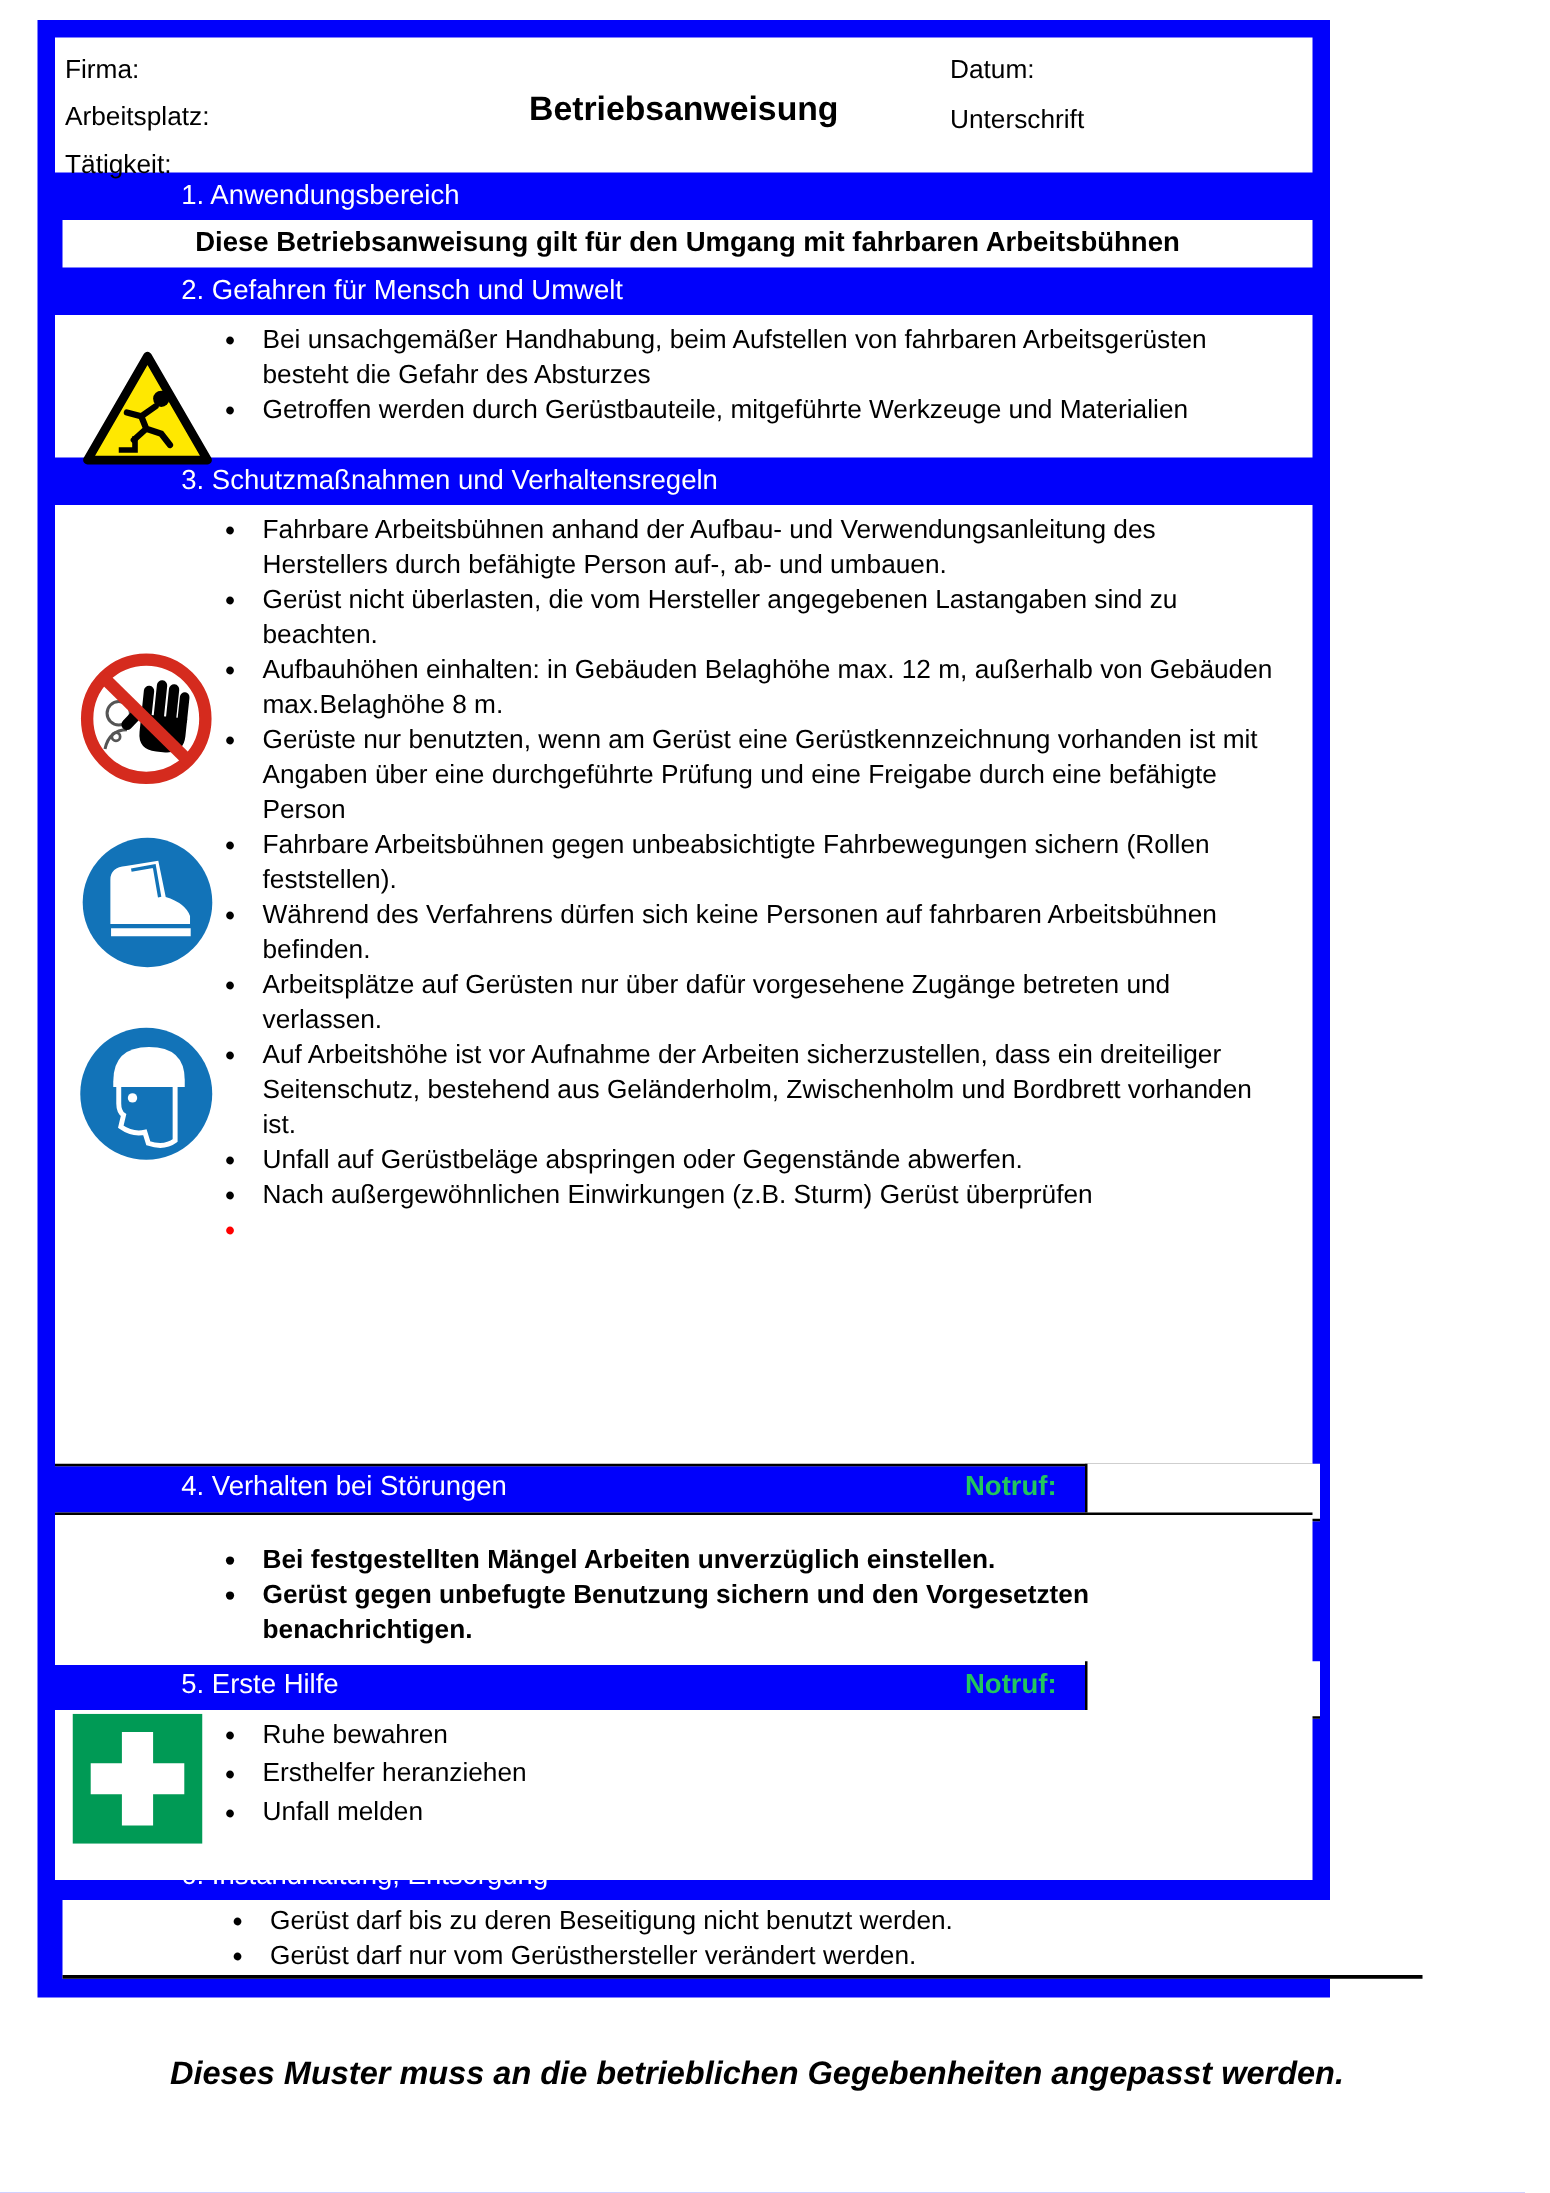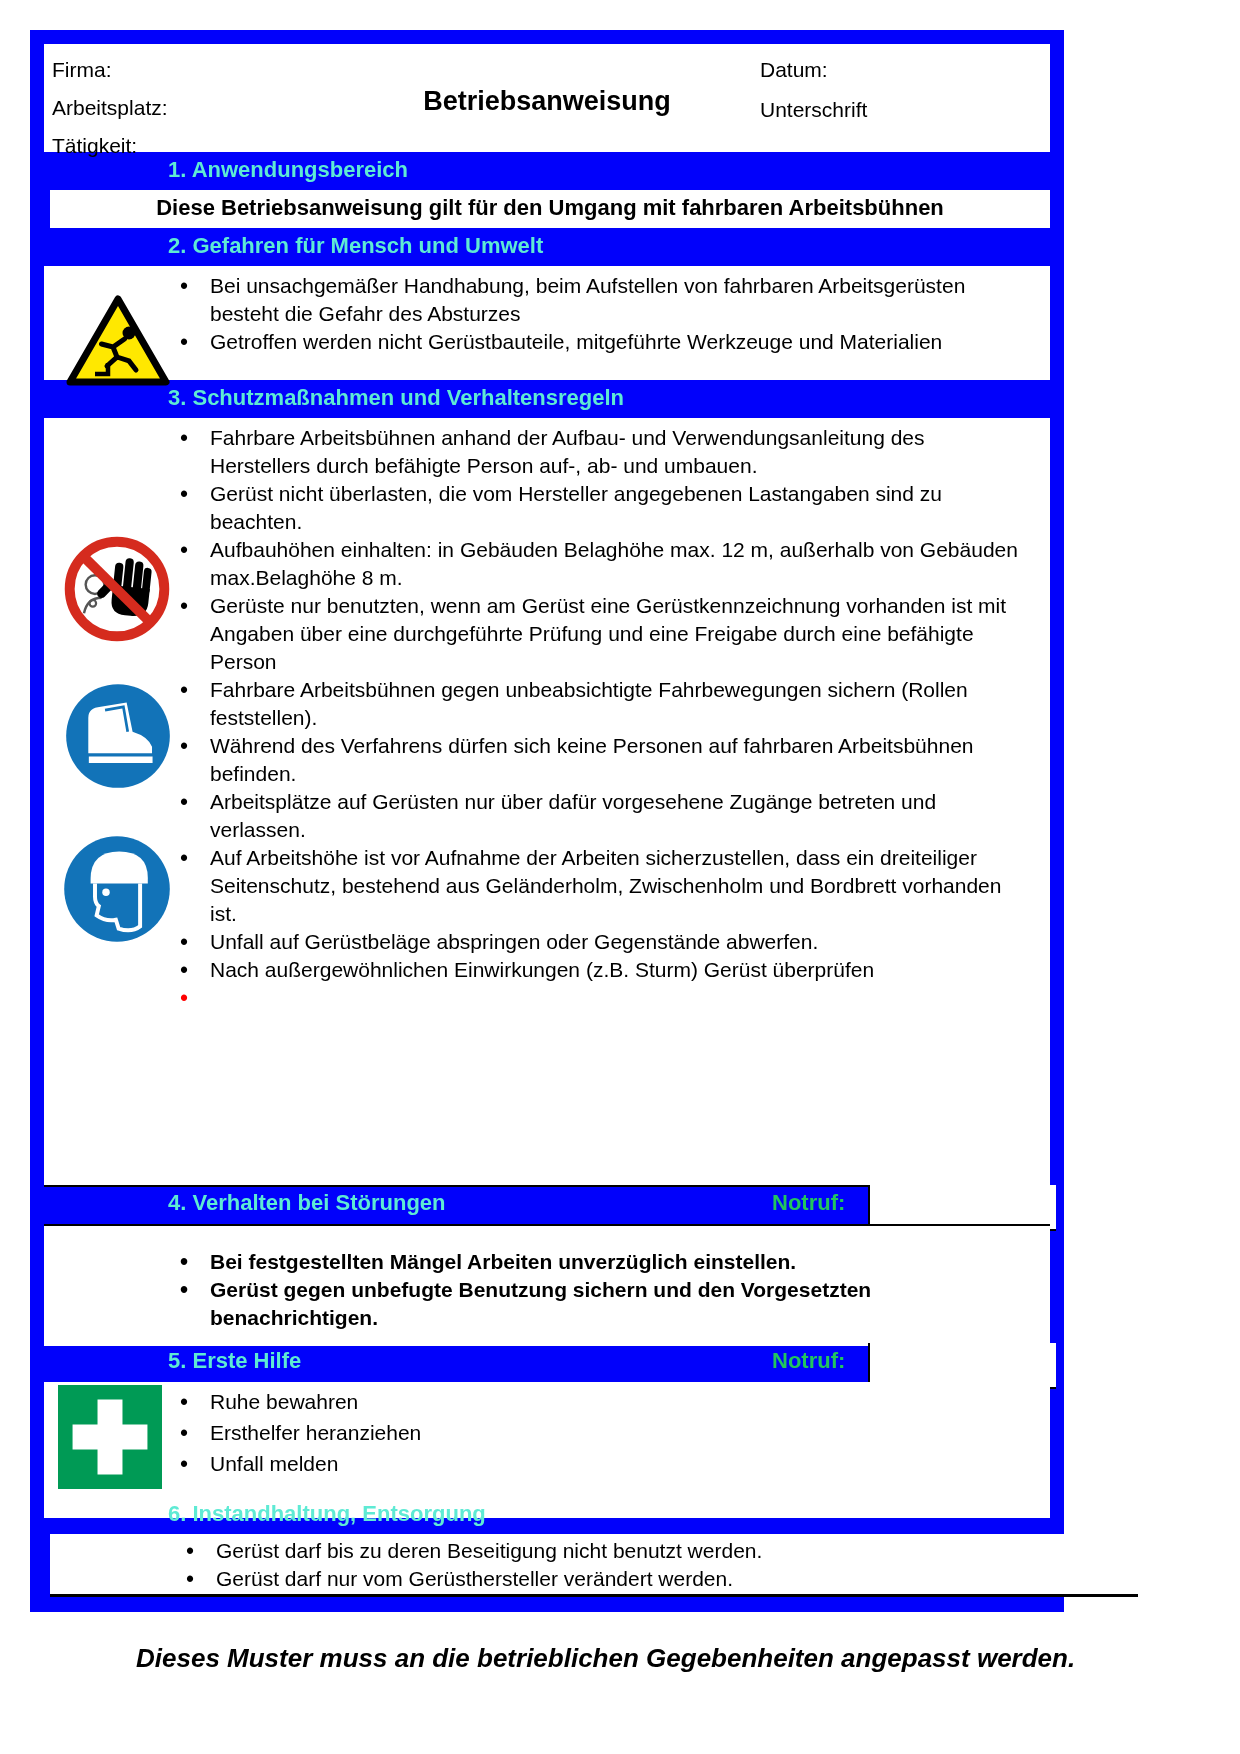--- a/index.html
+++ b/index.html
@@ -1,31 +1,31 @@
 <!DOCTYPE html>
 <html><head>
 <meta charset="utf-8">
 <style>
   html,body { margin:0; padding:0; background:#fff; }
   .page {
     position:relative; width:1240px; height:1754px; background:#fff;
     font-family:"Liberation Sans","DejaVu Sans",sans-serif; color:#000;
     overflow:hidden;
   }
-  .frame { position:absolute; left:30px; top:30px; width:1034px; height:1582px; background:#0101fb; }
+  .frame { position:absolute; left:30px; top:16px; width:1034px; height:1582px; background:#0101fb; }
   .box { position:absolute; background:#fff; }
 
   
   #box-header { left:14px; top:14px; width:1006px; height:108px; }
   .hdr-label { position:absolute; font-size:21px; }
   .hdr-field { position:absolute; height:26px; }
   .doc-title { position:absolute; left:0; right:0; top:42px; text-align:center; font-size:27px; font-weight:bold; }
 
   
-  .band-label { position:absolute; left:115px; color:#5eead4; font-weight:bold; font-size:22px; white-space:nowrap;margin-left:23px; }
+  .band-label { position:absolute; left:115px; color:#ffffff; font-weight:normal; font-size:22px; white-space:nowrap; }
   .notruf-label { position:absolute; left:742px; color:#22c55e; font-weight:bold; font-size:22px; }
   .notruf-box { position:absolute; left:838px; width:188px; height:46px; background:#fff;
                 border-left:2px solid #000; border-bottom:2px solid #000; font-size:21px; padding:4px 8px; box-sizing:border-box; }
 
   
   #box-statement { left:20px; top:160px; width:1000px; height:38px; }
   #box-statement .statement { font-size:22px; font-weight:bold; text-align:center; padding-top:5px; }
 
   #box-s2 { left:14px; top:236px; width:1006px; height:114px; }
   #box-s3 { left:14px; top:388px; width:1006px; height:767px; border-bottom:2px solid #000; }
@@ -82,21 +82,21 @@
       <span class="sign" id="icon-warning">
         <svg viewBox="0 0 104 94" width="104" height="94">
           <path d="M52 5 L100 88 L4 88 Z" fill="#ffe800" stroke="#000" stroke-width="7" stroke-linejoin="round"></path>
           <circle cx="63" cy="39" r="6.5" fill="#000"></circle>
           <path d="M58.5 45 L47 53 L35.5 50 M47 53 L51 63 L41 72 M51 63 L63 67 L70 76" stroke="#000" stroke-width="5" fill="none" stroke-linecap="round"></path>
           <path d="M29 80 h13 v-11" stroke="#000" stroke-width="4.5" fill="none"></path>
         </svg>
       </span>
       <ul class="bullets">
         <li>Bei unsachgemäßer Handhabung, beim Aufstellen von fahrbaren Arbeitsgerüsten besteht die Gefahr des Absturzes</li>
-        <li>Getroffen werden nicht Gerüstbauteile, mitgeführte Werkzeuge und Materialien</li>
+        <li>Getroffen werden durch Gerüstbauteile, mitgeführte Werkzeuge und Materialien</li>
       </ul>
     </div>
 
     <div class="band-label" style="top:355px">3. Schutzmaßnahmen und Verhaltensregeln</div>
     <div class="box" id="box-s3">
       <span class="sign" id="icon-noaccess">
         <svg viewBox="0 0 100 100" width="110" height="110">
           <circle cx="50" cy="50" r="43" fill="#fff" stroke="#d52b1e" stroke-width="9"></circle>
           <circle cx="30" cy="46" r="8.5" fill="none" stroke="#555" stroke-width="2.2"></circle>
           <path d="M20 72 Q23 58 36 58" fill="none" stroke="#555" stroke-width="2.2"></path>

